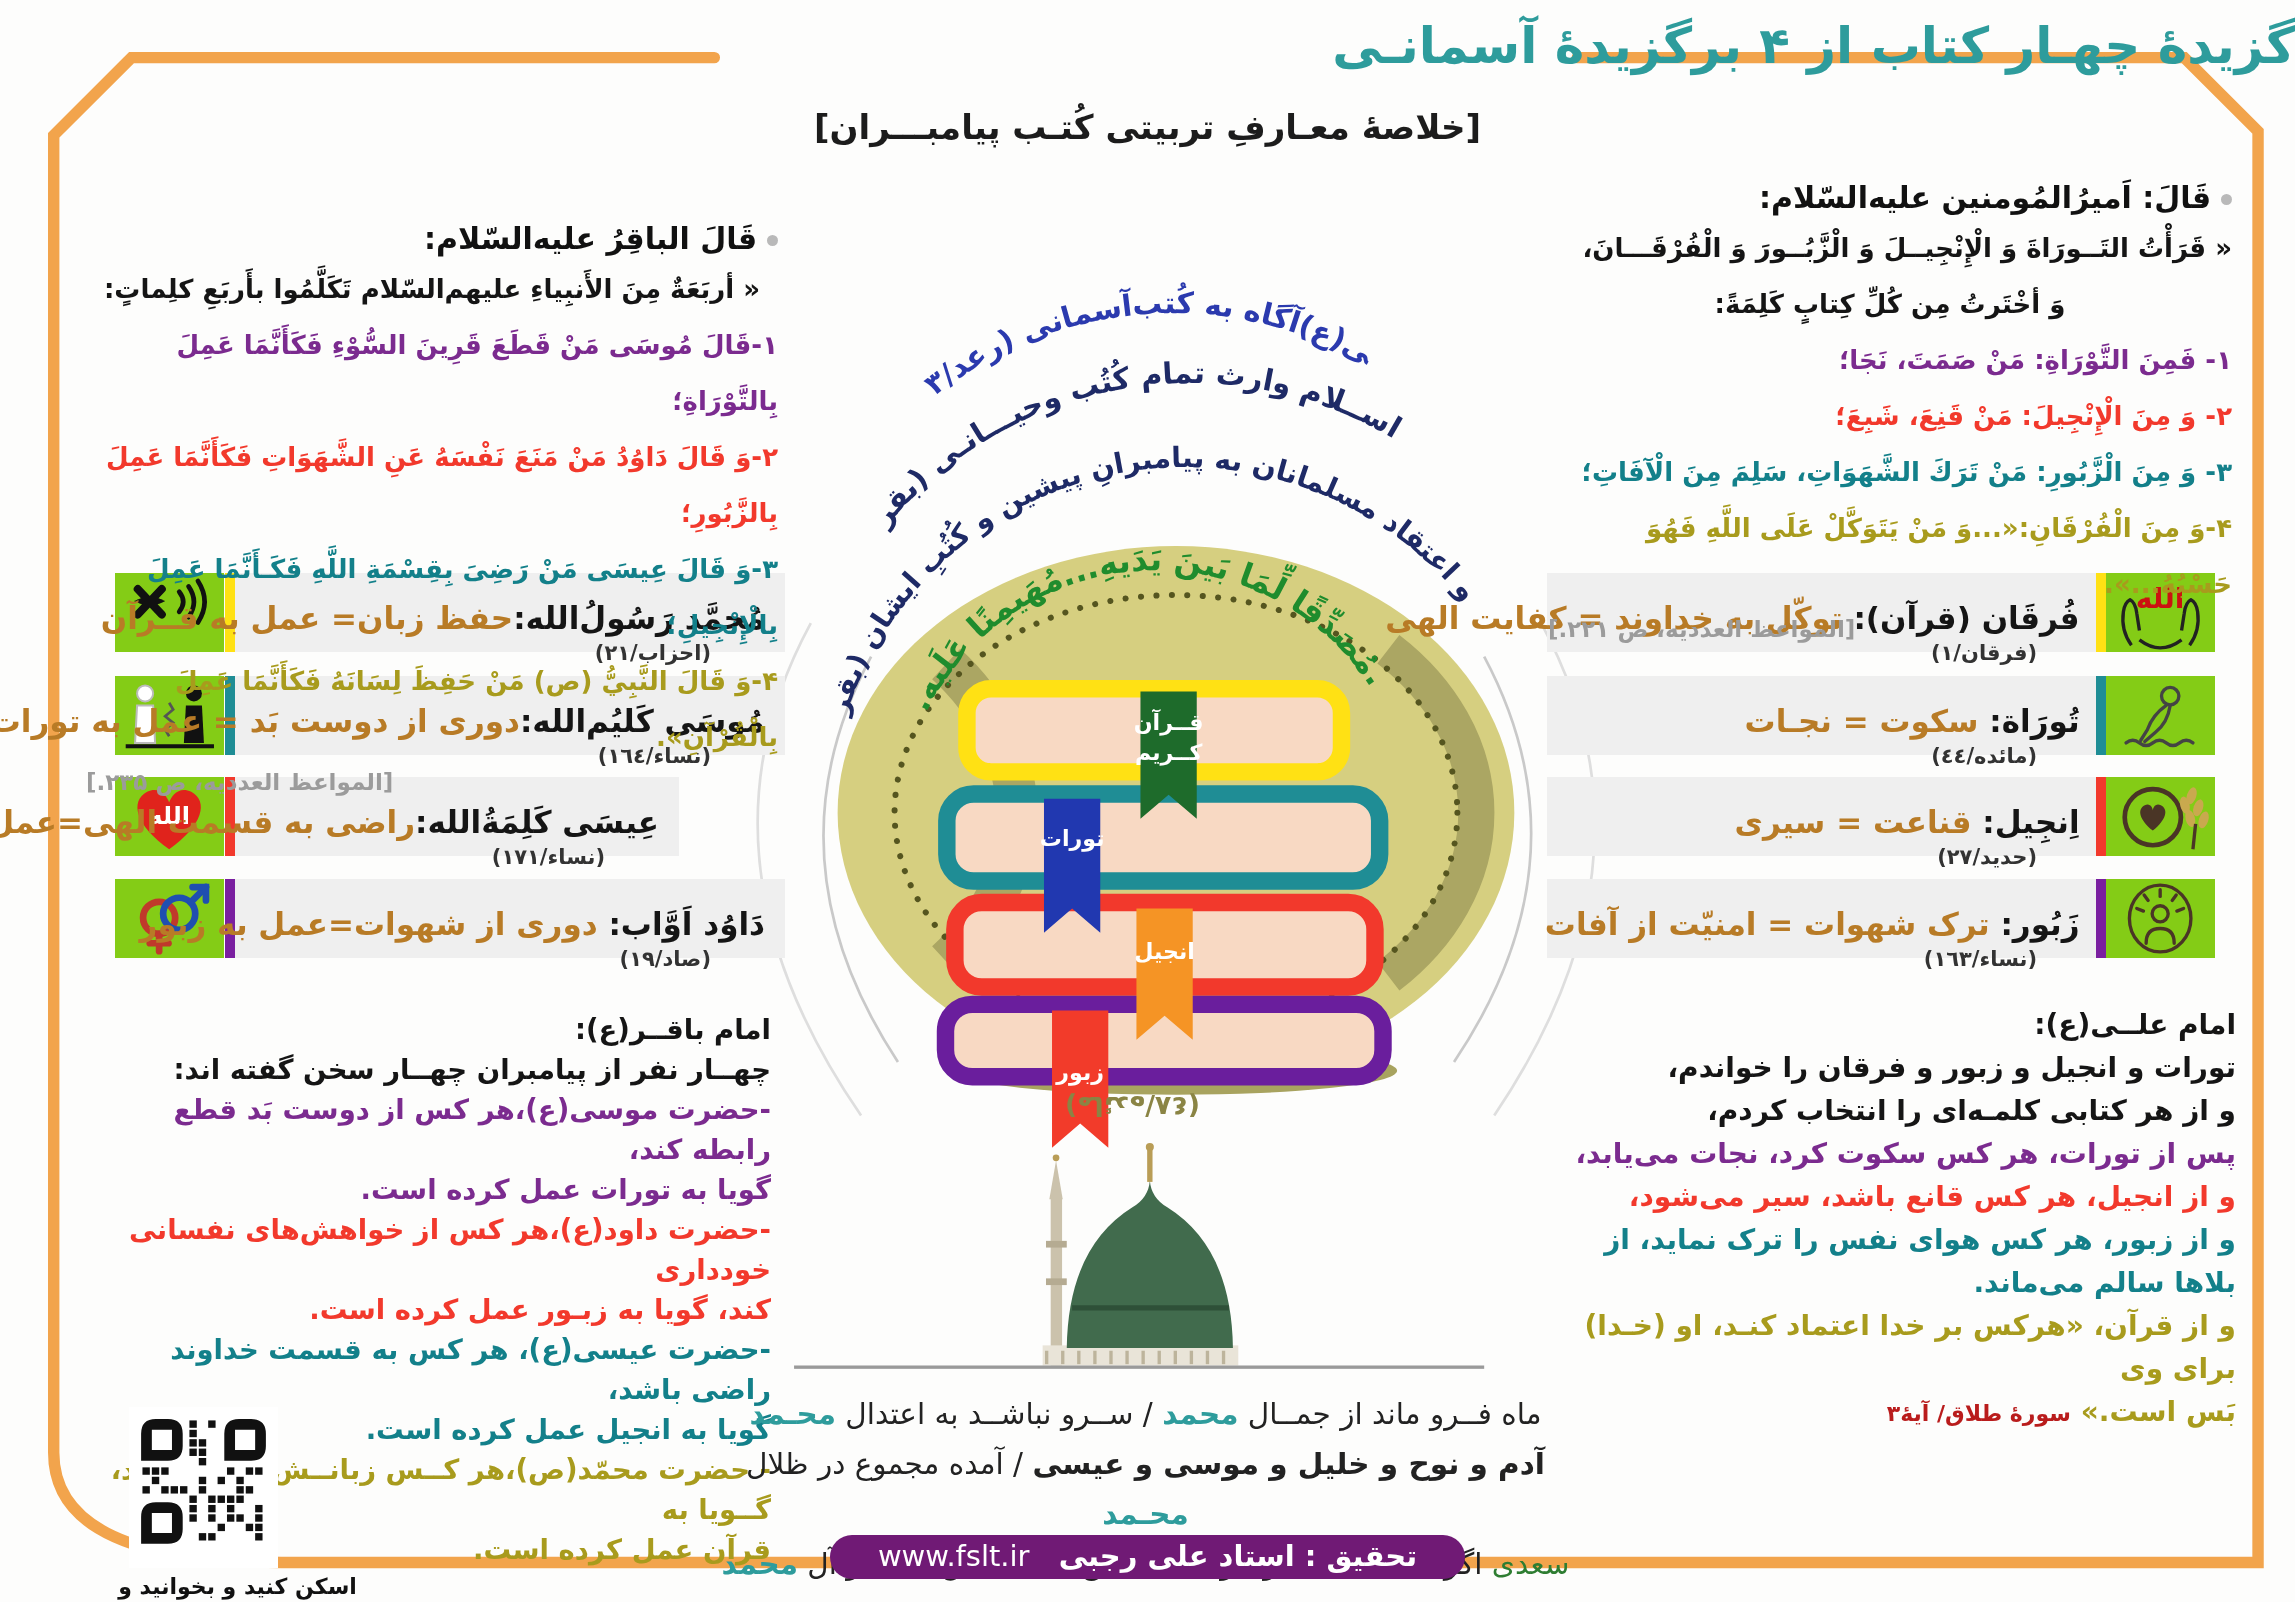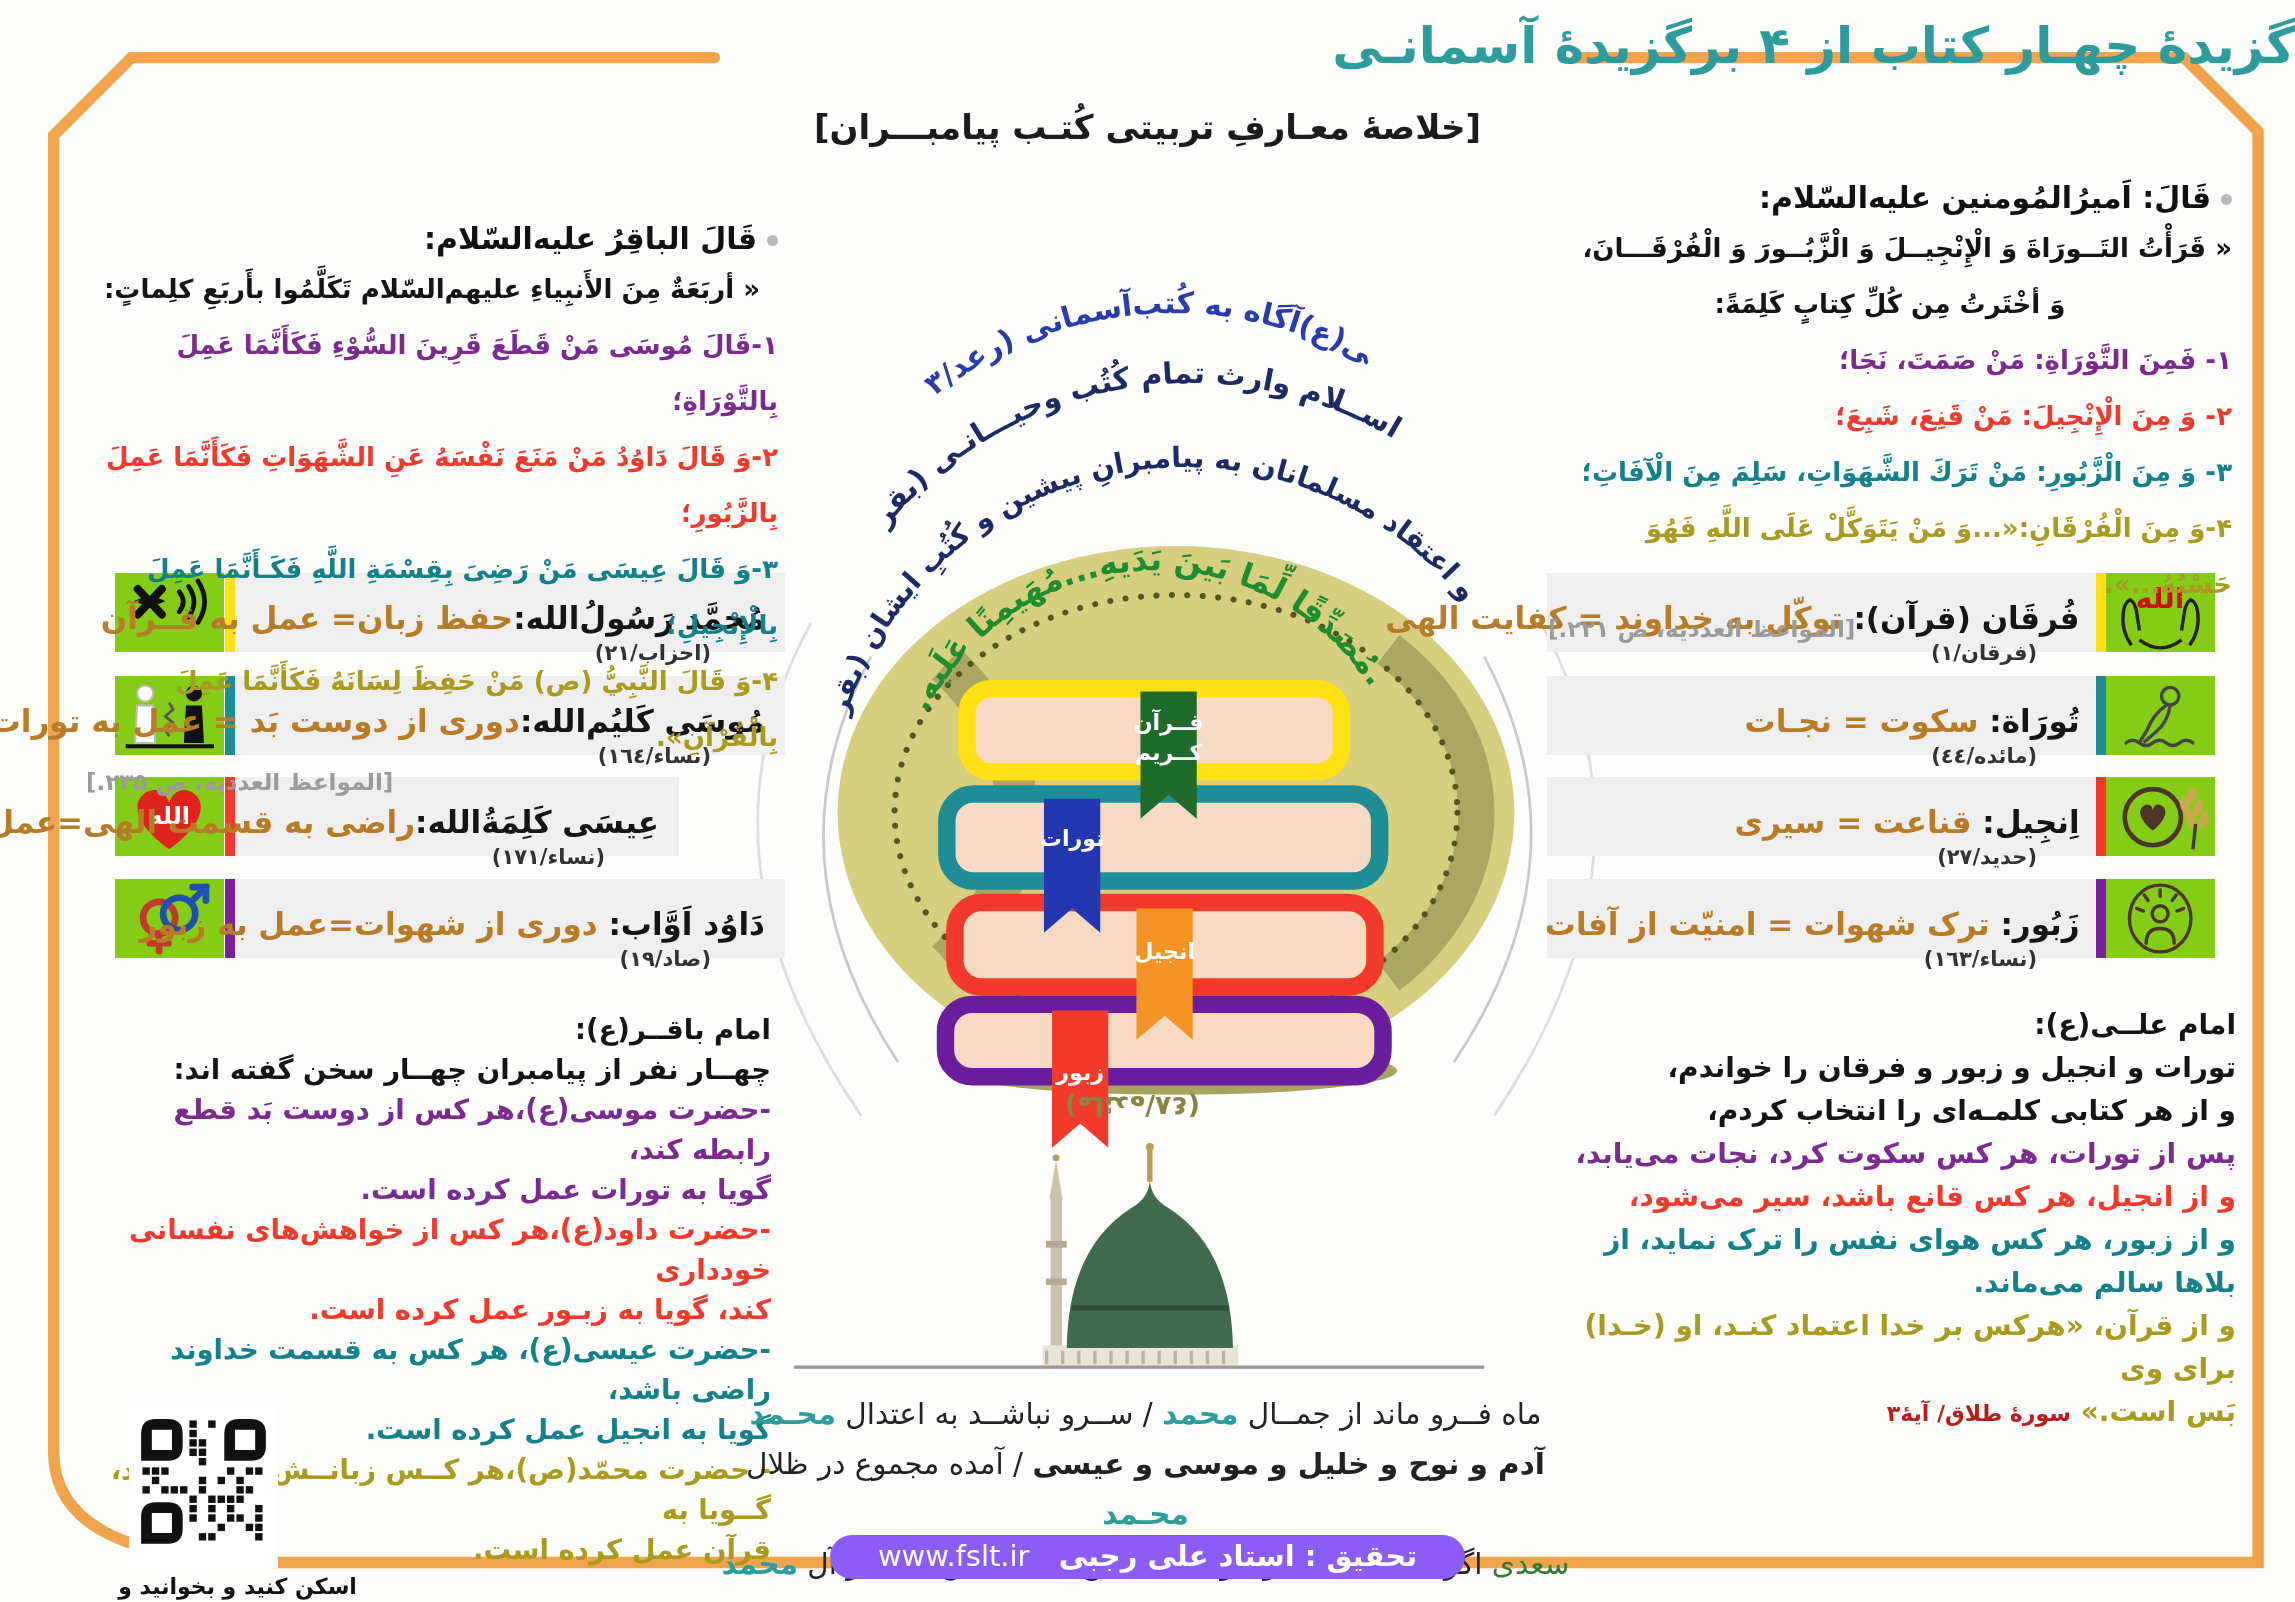--- a/index.html
+++ b/index.html
@@ -34,21 +34,21 @@
   
   .para{font-weight:700;text-align:right;}
   #para-left{left:101px;top:1009px;width:670px;font-size:27.5px;line-height:40px;}
   #para-right{left:1552px;top:1003px;width:684px;font-size:28px;line-height:43px;}
   .src-inline{color:#b91c1c;font-size:22px;font-weight:700;}
   
   #poetry{left:720px;top:1389px;width:851px;text-align:center;font-size:29.5px;line-height:50px;color:#222;}
   #poetry b{font-weight:700;}
   .moh{color:#2e9c9c;font-weight:700;}
   
-  #footer-pill{left:830px;top:1535px;width:635px;height:44px;background:#8b5cf6;border-radius:23px;
+  #footer-pill{left:830px;top:1535px;width:635px;height:44px;background:#701a75;border-radius:23px;
                color:#fff;font-size:29px;font-weight:700;text-align:center;line-height:43px;z-index:6;}
   #footer-pill .url{font-weight:400;margin-right:19px;direction:ltr;unicode-bidi:embed;}
   
   #qr-box{left:129px;top:1407px;width:149px;height:161px;background:#fff;z-index:6;}
   #qr-caption{left:80px;top:1574px;width:315px;text-align:center;font-size:22px;font-weight:700;color:#111;z-index:7;}
   svg text{font-family:"DejaVu Sans",sans-serif;}
 </style>
 </head>
 <body>
 

